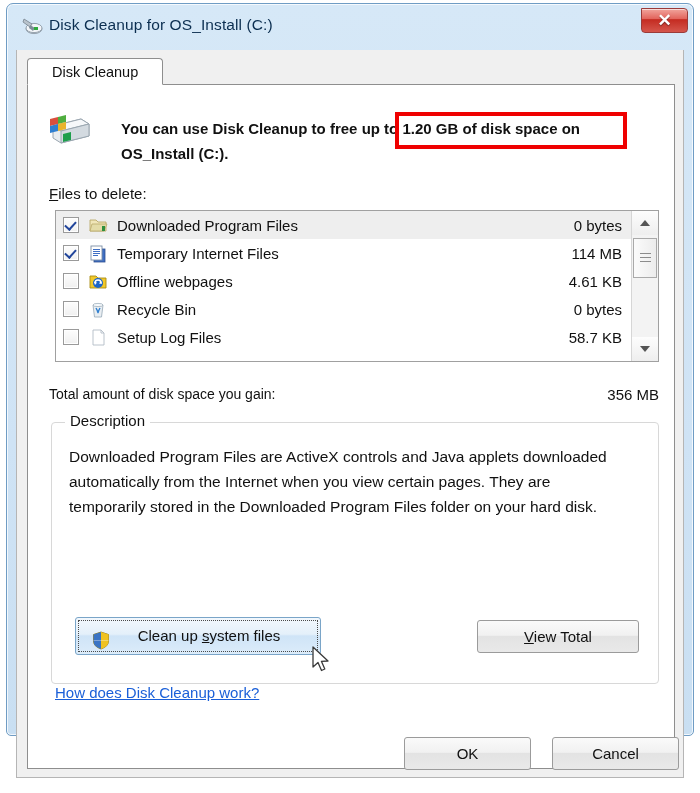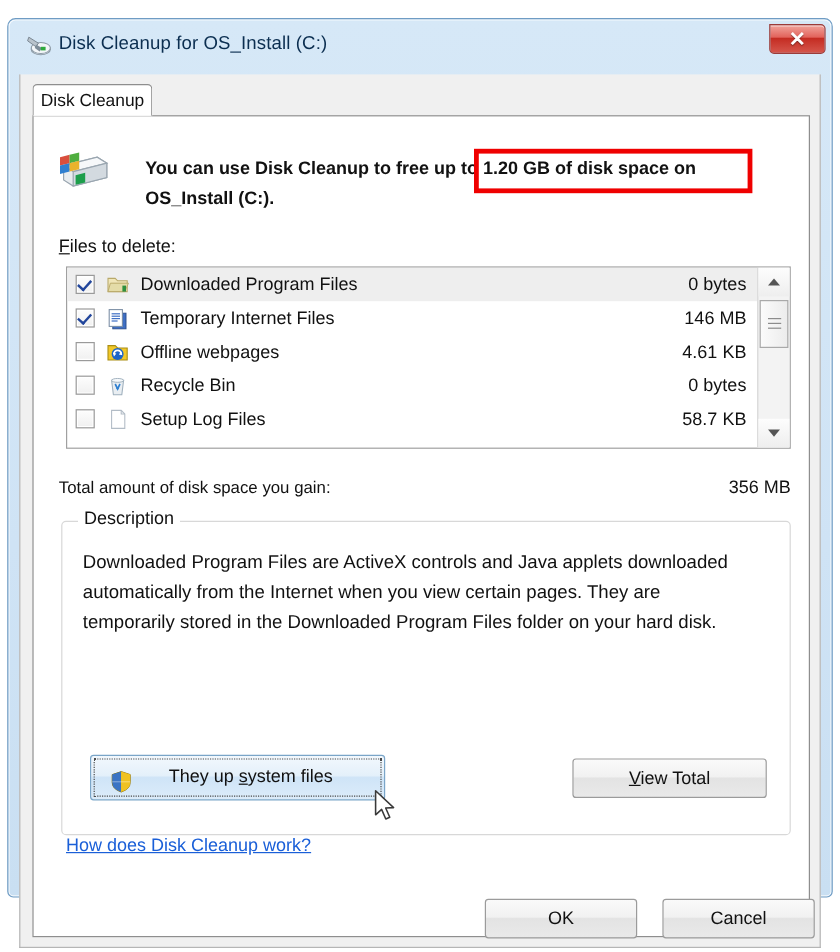--- a/index.html
+++ b/index.html
@@ -11,21 +11,21 @@
   }
   #root {
     position: relative;
     width: 700px; height: 793px;
     background: #ffffff;
   }
 
   
   .window {
     position: absolute;
-    left: 6px; top: 15px;
+    left: 6px; top: 3px;
     width: 688px; height: 733px;
     border: 1px solid #6f9cc4;
     border-radius: 7px 7px 5px 5px;
     background: linear-gradient(to bottom, #d6e8f7 0%, #cfe3f5 60%, #c9dff2 100%);
     box-shadow: 0 0 0 1px rgba(255,255,255,0.75) inset;
     box-sizing: border-box;
   }
 
   
   .titlebar {
@@ -84,21 +84,21 @@
   
   .tabstrip {
     position: absolute;
     left: 10px; top: 8px;
     width: 648px; height: 26px;
   }
   .tab {
     position: absolute;
     left: 0; top: 0;
     height: 27px;
-    padding: 0 6px;
+    padding: 0 24px;
     background: #ffffff;
     border: 1px solid #8e8e8e;
     border-bottom: 1px solid #ffffff;
     border-radius: 4px 4px 0 0;
     font-size: 14.5px;
     color: #111111;
     line-height: 26px;
     cursor: pointer;
     z-index: 3;
     box-sizing: border-box;
@@ -444,21 +444,21 @@
               <rect x="3" y="2" width="11" height="14" fill="#ffffff" stroke="#7c8fa6" stroke-width="0.9"></rect>
               <g fill="#3f6fc4">
                 <rect x="5" y="5" width="7" height="1"></rect>
                 <rect x="5" y="7" width="7" height="1"></rect>
                 <rect x="5" y="9" width="7" height="1"></rect>
                 <rect x="5" y="11" width="5" height="1"></rect>
               </g>
             </svg>
           </span>
           <span class="rname">Temporary Internet Files</span>
-          <span class="rsize">146 MB</span>
+          <span class="rsize">114 MB</span>
         </div>
 
         <div class="list-row">
           <span class="cbx"></span>
           <span class="ricon">
             <svg width="20" height="19" viewBox="0 0 20 19">
               <path d="M2 4 L8 4 L10 6 L18 6 L18 16 L2 16 Z" fill="#f2c829" stroke="#a98d14" stroke-width="0.9"></path>
               <circle cx="10" cy="11" r="5" fill="#1c64c8"></circle>
               <path d="M7 11 a3 3 0 0 1 6 0" fill="none" stroke="#ffffff" stroke-width="1.6"></path>
               <path d="M13 9 L14 12 L11 11.5 Z" fill="#ffffff"></path>
@@ -523,21 +523,21 @@
 
     <div class="btn btn-cleanup">
       <span class="shield">
         <svg width="18" height="19" viewBox="0 0 18 19">
           <path d="M9 1 L16.5 3.5 L16.5 10 Q16.5 15.5 9 18 Q1.5 15.5 1.5 10 L1.5 3.5 Z" fill="#f2c829" stroke="#8a7210" stroke-width="0.8"></path>
           <path d="M9 1 L9 18 Q1.5 15.5 1.5 10 L1.5 3.5 Z" fill="#3a74c4"></path>
           <path d="M9 1 L16.5 3.5 L16.5 10 Q16.5 15.5 9 18 L9 9.5 Z" fill="#f0c222"></path>
           <path d="M1.5 9.5 L16.5 9.5" stroke="#ffffff" stroke-width="0.7" opacity="0.5"></path>
         </svg>
       </span>
-      <span class="lbl"><span>They up </span><span class="u">s</span><span>ystem files</span></span>
+      <span class="lbl"><span>Clean up </span><span class="u">s</span><span>ystem files</span></span>
       <span class="focusring"></span>
     </div>
 
     <div class="btn btn-viewfiles"><span class="u">V</span><span>iew Total</span></div>
 
     <div class="helplink">How does Disk Cleanup work?</div>
 
     <div class="btn btn-ok">OK</div>
     <div class="btn btn-cancel">Cancel</div>
 

